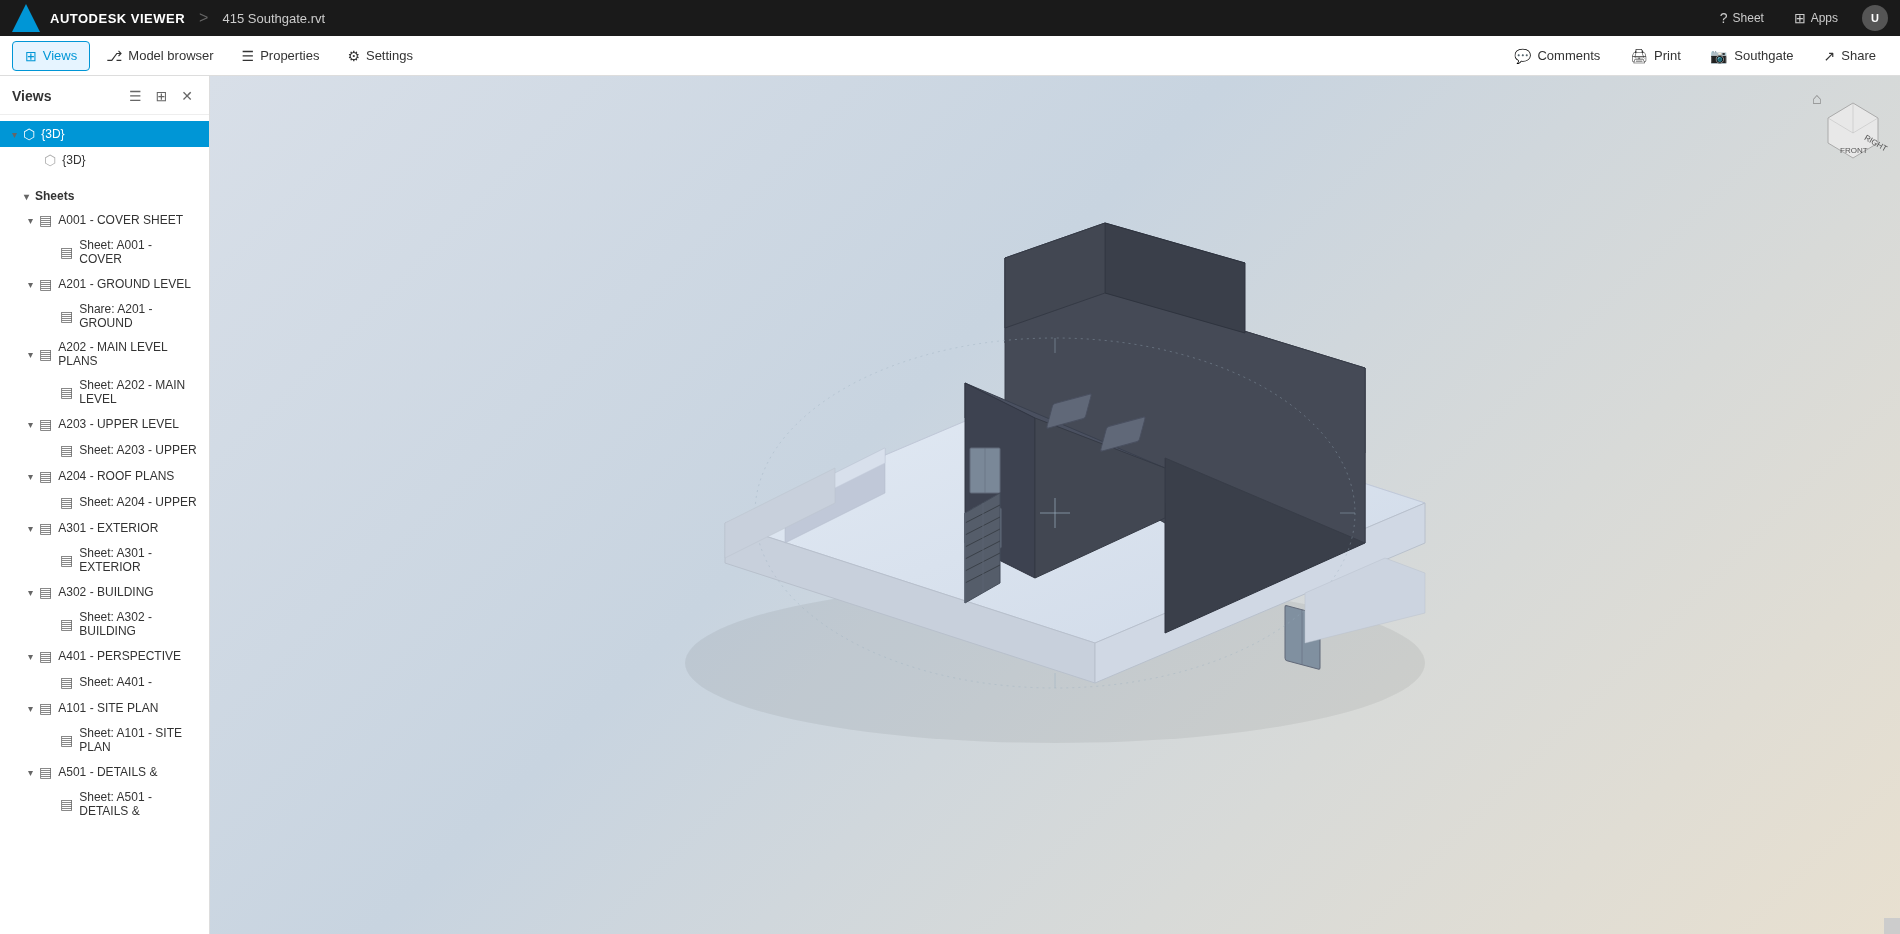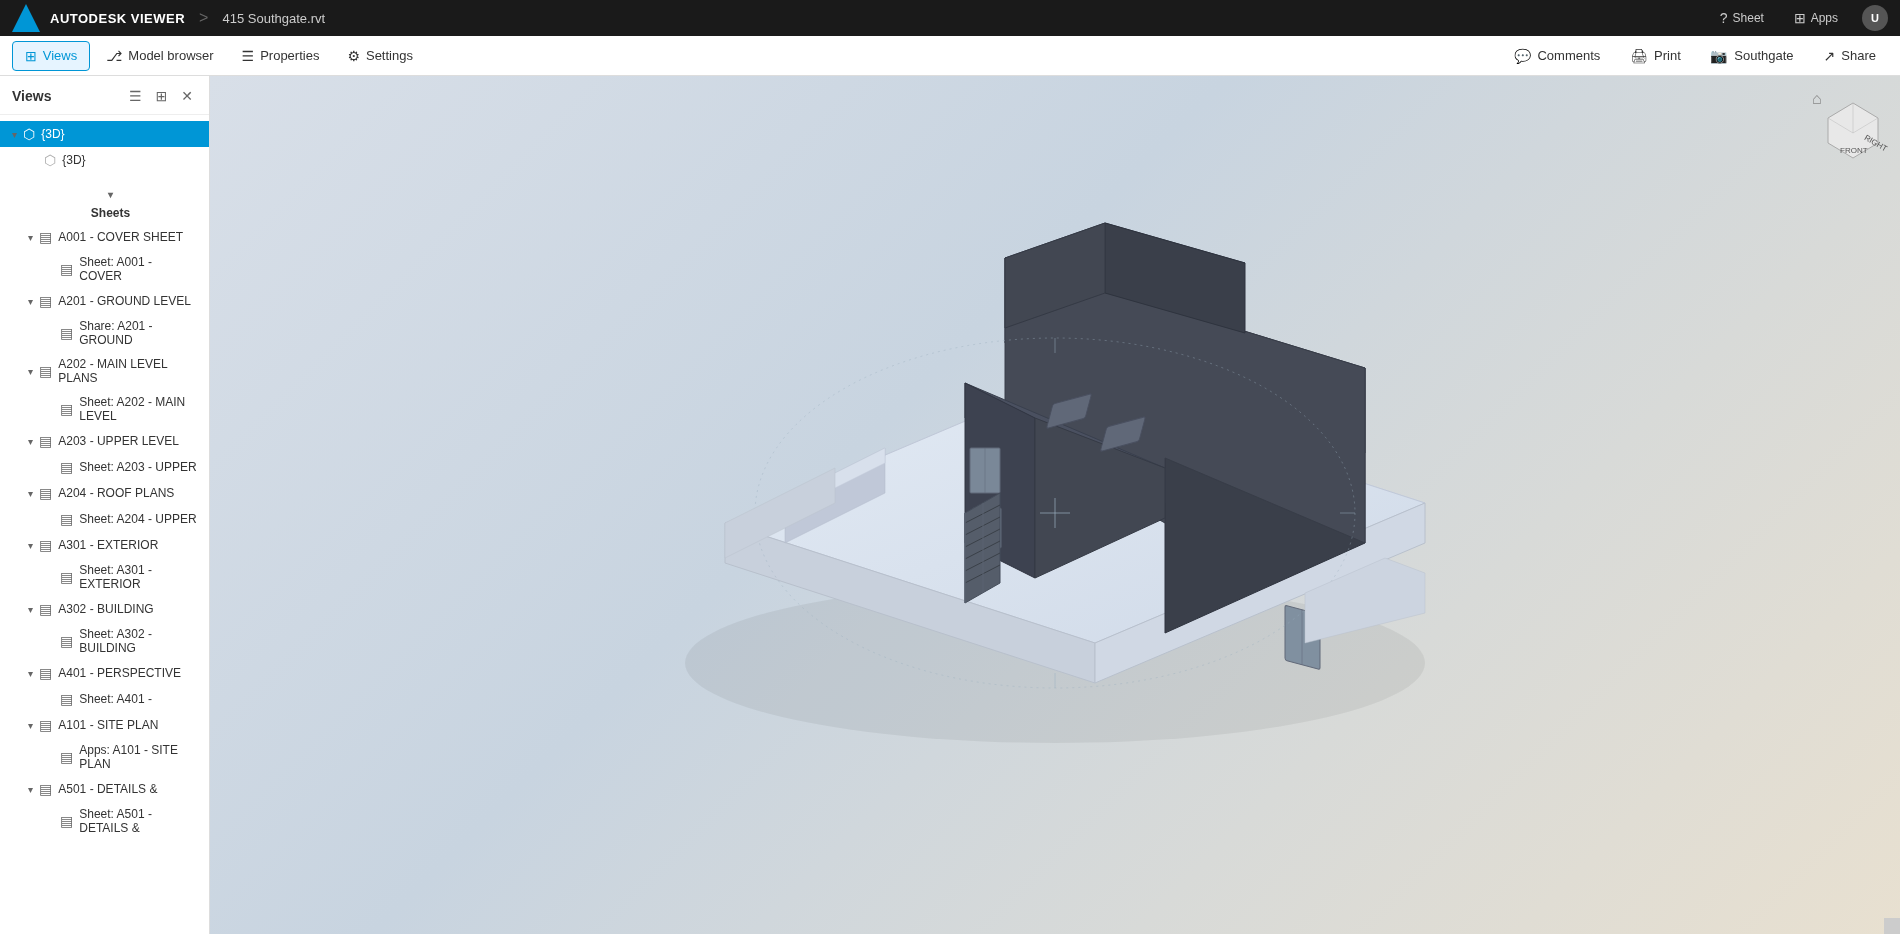--- a/index.html
+++ b/index.html
@@ -185,21 +185,20 @@
     .chevron.down::before { content: '▾'; }
     .sheets-label {
       padding: 4px 12px 4px 24px;
       font-size: 12px;
       font-weight: 600;
       color: #333;
       display: flex;
       align-items: center;
       gap: 6px;
       cursor: pointer;
-      flex-direction: column;
     }
 
     
     .viewport {
       flex: 1;
       position: relative;
       overflow: hidden;
       background: linear-gradient(135deg, #d8dfe8 0%, #c8d4e0 40%, #e8e0d0 100%);
     }
 
@@ -407,21 +406,21 @@
         <span>Sheet: A401 -</span>
       </div>
 
       <div class="tree-item" style="padding-left:28px;">
         <span class="chevron down"></span>
         <span class="tree-icon">▤</span>
         <span>A101 - SITE PLAN</span>
       </div>
       <div class="tree-item tree-grandchild">
         <span class="tree-icon">▤</span>
-        <span>Apps: A101 - SITE PLAN</span>
+        <span>Sheet: A101 - SITE PLAN</span>
       </div>
 
       <div class="tree-item" style="padding-left:28px;">
         <span class="chevron down"></span>
         <span class="tree-icon">▤</span>
         <span>A501 - DETAILS &amp;</span>
       </div>
       <div class="tree-item tree-grandchild">
         <span class="tree-icon">▤</span>
         <span>Sheet: A501 - DETAILS &amp;</span>

